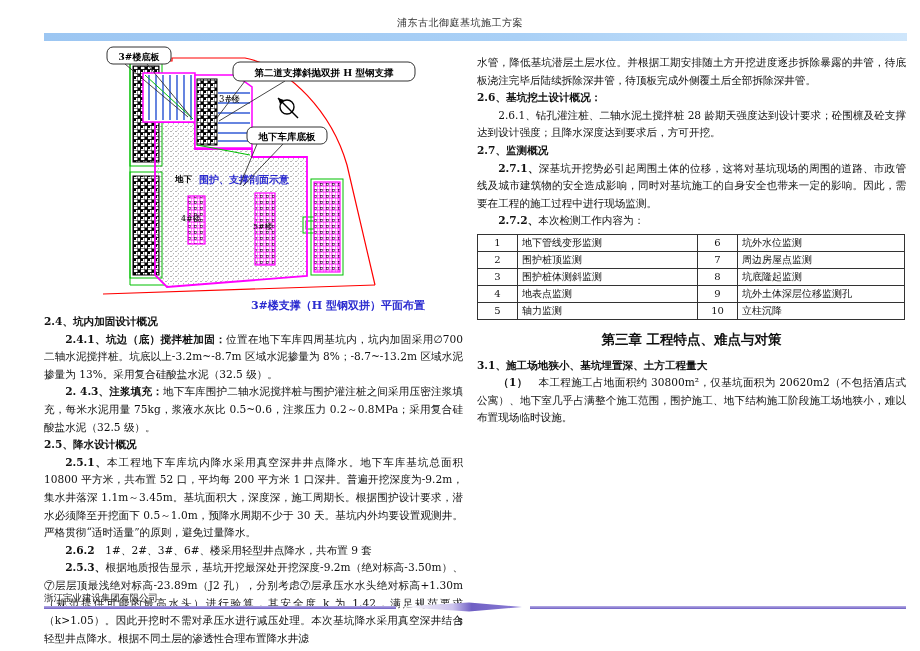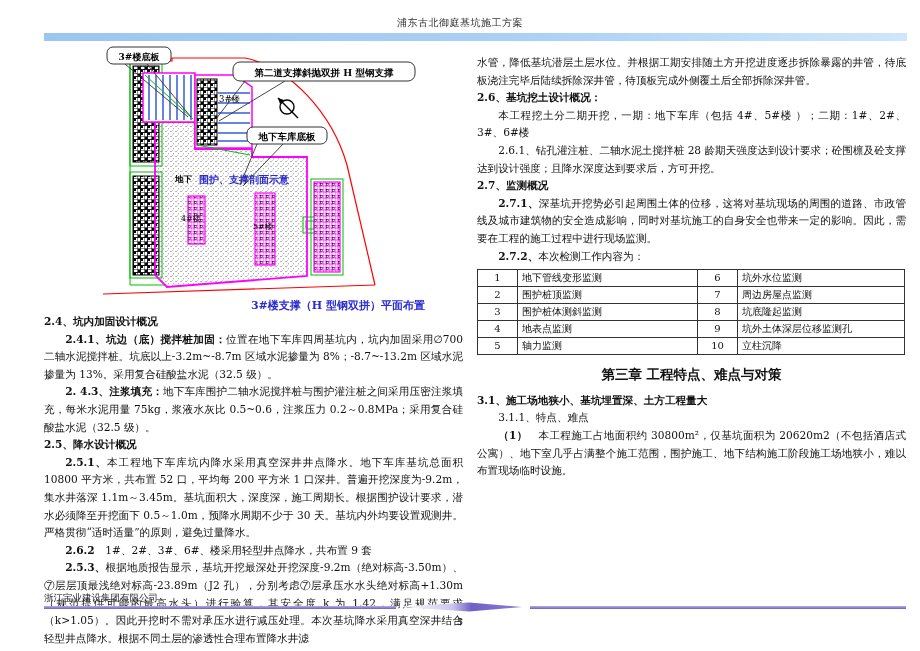--- a/index.html
+++ b/index.html
@@ -162,21 +162,20 @@
     <p class="para"><b class="lbl">2. 4.3、注浆填充：</b><span>地下车库围护二轴水泥搅拌桩与围护灌注桩之间采用压密注浆填充，每米水泥用量 75kg，浆液水灰比 0.5~0.6，注浆压力 0.2～0.8MPa；采用复合硅酸盐水泥（32.5 级）。</span></p>
     <p class="sec-h">2.5、降水设计概况</p>
     <p class="para"><b class="lbl">2.5.1、</b><span>本工程地下车库坑内降水采用真空深井井点降水。地下车库基坑总面积 10800 平方米，共布置 52 口，平均每 200 平方米 1 口深井。普遍开挖深度为-9.2m，集水井落深 1.1m～3.45m。基坑面积大，深度深，施工周期长。根据围护设计要求，潜水必须降至开挖面下 0.5～1.0m，预降水周期不少于 30 天。基坑内外均要设置观测井。严格贯彻“适时适量”的原则，避免过量降水。</span></p>
     <p class="para"><b class="lbl">2.6.2</b><span>　1#、2#、3#、6#、楼采用轻型井点降水，共布置 9 套</span></p>
     <p class="para"><b class="lbl">2.5.3、</b><span>根据地质报告显示，基坑开挖最深处开挖深度-9.2m（绝对标高-3.50m）、⑦层层顶最浅绝对标高-23.89m（J2 孔），分别考虑⑦层承压水水头绝对标高+1.30m（规范提供可能的最高水头）进行验算，其安全度 k 为 1.42，满足规范要求（k&gt;1.05）。因此开挖时不需对承压水进行减压处理。本次基坑降水采用真空深井结合轻型井点降水。根据不同土层的渗透性合理布置降水井滤</span></p>
   </div>
 
   <div class="col col-right">
     <p class="para noindent">水管，降低基坑潜层土层水位。并根据工期安排随土方开挖进度逐步拆除暴露的井管，待底板浇注完毕后陆续拆除深井管，待顶板完成外侧覆土后全部拆除深井管。</p>
     <p class="sec-h">2.6、基坑挖土设计概况：</p>
-    <p class="para">本工程挖土分二期开挖，一期：地下车库（包括 4#、5#楼 ）；二期：1#、2#、3#、6#楼</p>
     <p class="para"><span>2.6.1、</span><span>钻孔灌注桩、二轴水泥土搅拌桩 28 龄期天强度达到设计要求；砼围檩及砼支撑达到设计强度；且降水深度达到要求后，方可开挖。</span></p>
     <p class="sec-h">2.7、监测概况</p>
     <p class="para"><b class="lbl">2.7.1、</b><span>深基坑开挖势必引起周围土体的位移，这将对基坑现场的周围的道路、市政管线及城市建筑物的安全造成影响，同时对基坑施工的自身安全也带来一定的影响。因此，需要在工程的施工过程中进行现场监测。</span></p>
     <p class="para"><b class="lbl">2.7.2、</b><span>本次检测工作内容为：</span></p>
 
     <table class="mon">
       <colgroup>
           <col class="c-num">
           <col class="c-txt1">
           <col class="c-num">
@@ -211,21 +210,20 @@
         <td class="num">5</td>
         <td>轴力监测</td>
         <td class="num">10</td>
         <td>立柱沉降</td>
       </tr>
     </tbody>
       </table>
 
     <p class="ch3">第三章 工程特点、难点与对策</p>
     <p class="sec-h">3.1、施工场地狭小、基坑埋置深、土方工程量大</p>
-    <p class="para">3.1.1、特点、难点</p>
     <p class="para"><b class="lbl">（1）</b><span>　本工程施工占地面积约 30800m²，仅基坑面积为 20620m2（不包括酒店式公寓）、地下室几乎占满整个施工范围，围护施工、地下结构施工阶段施工场地狭小，难以布置现场临时设施。</span></p>
   </div>
 
   <div class="ft-rule l"></div>
   <div class="ft-arrow"></div>
   <div class="ft-rule r"></div>
   <div class="ft-company">浙江宝业建设集团有限公司</div>
   <div class="ft-page">5</div>
 
 </div>

